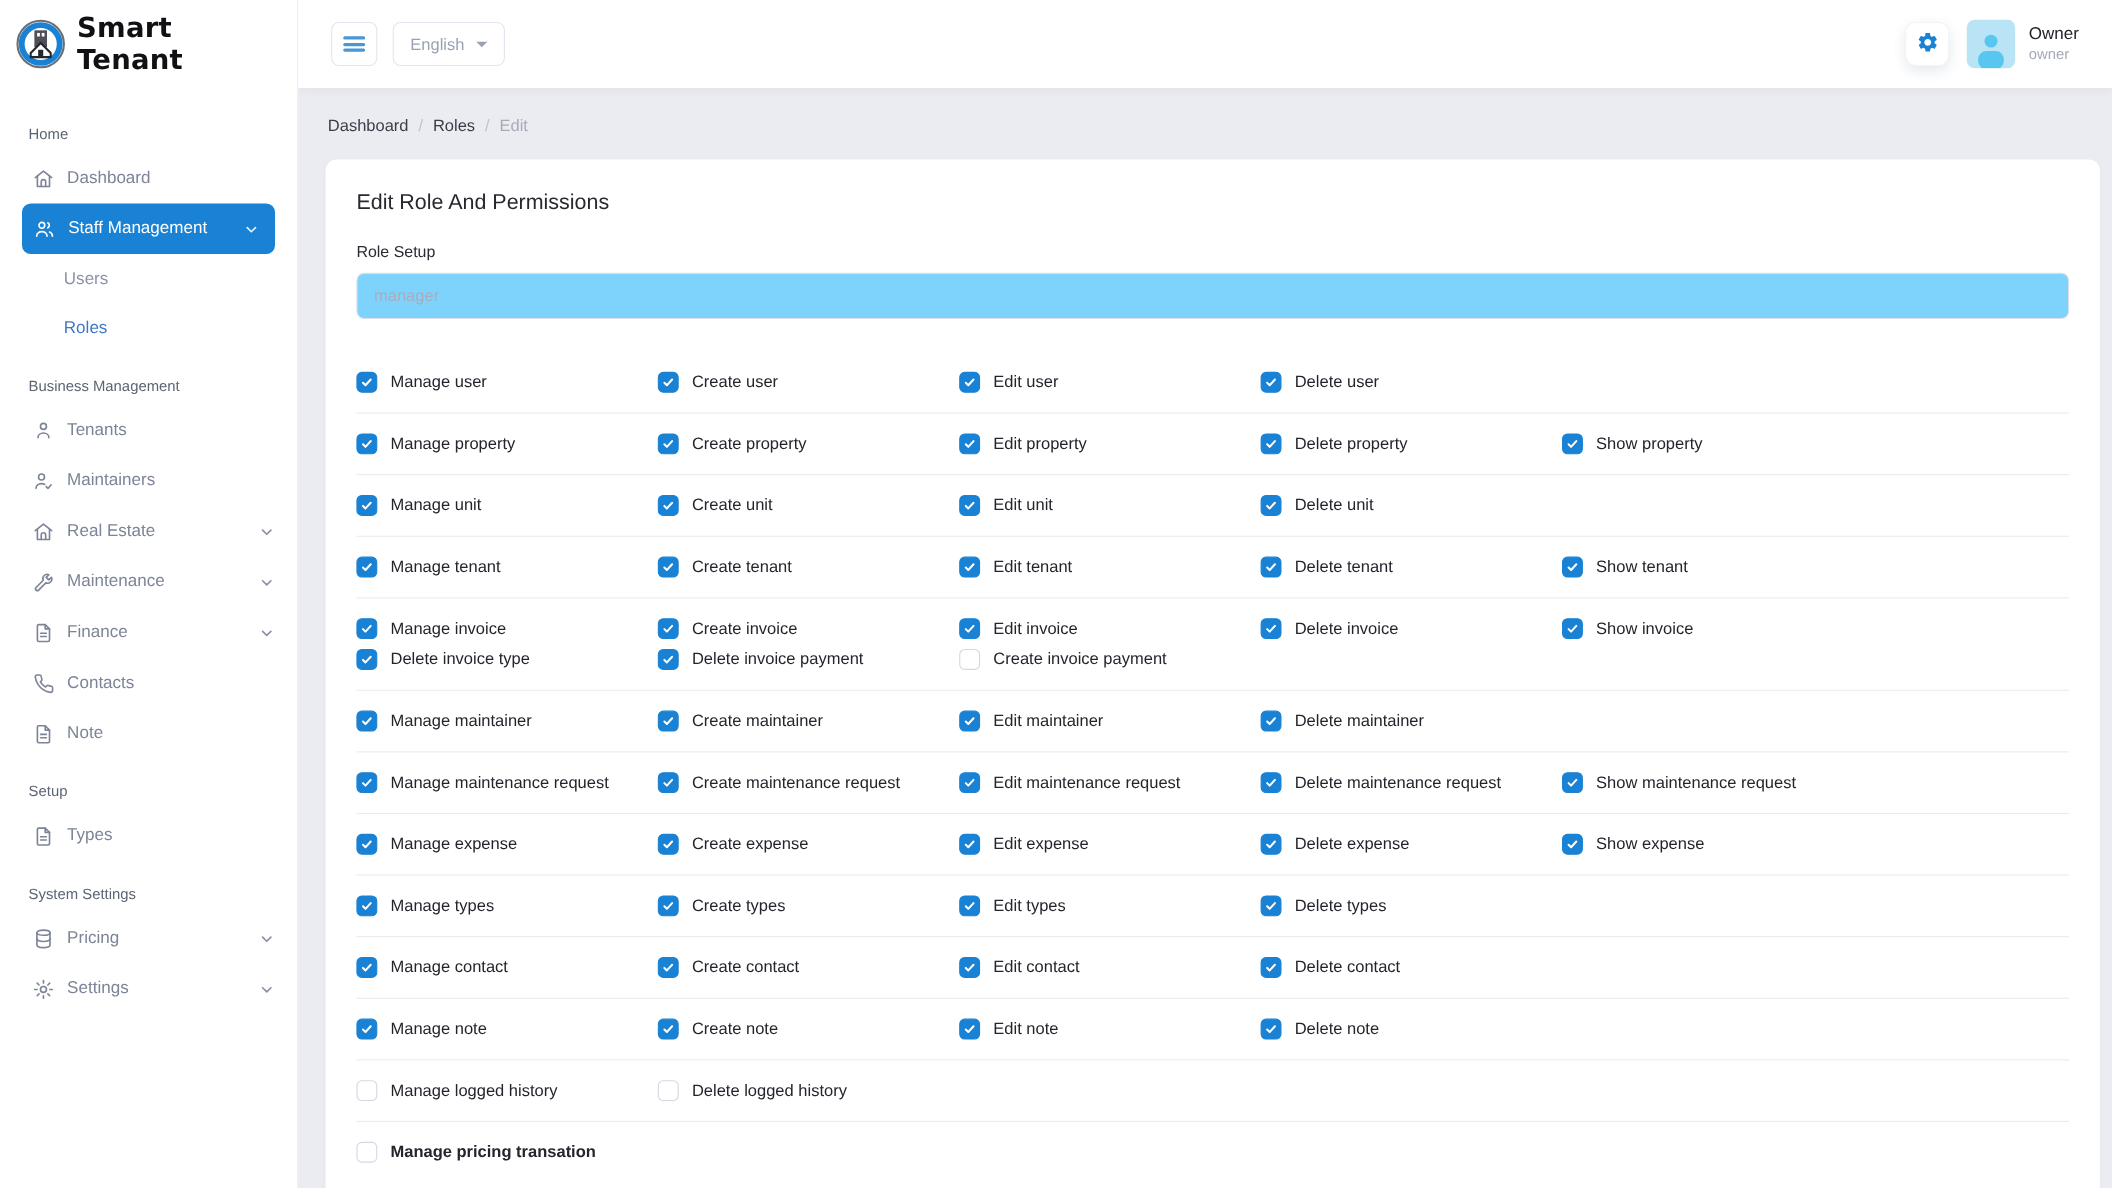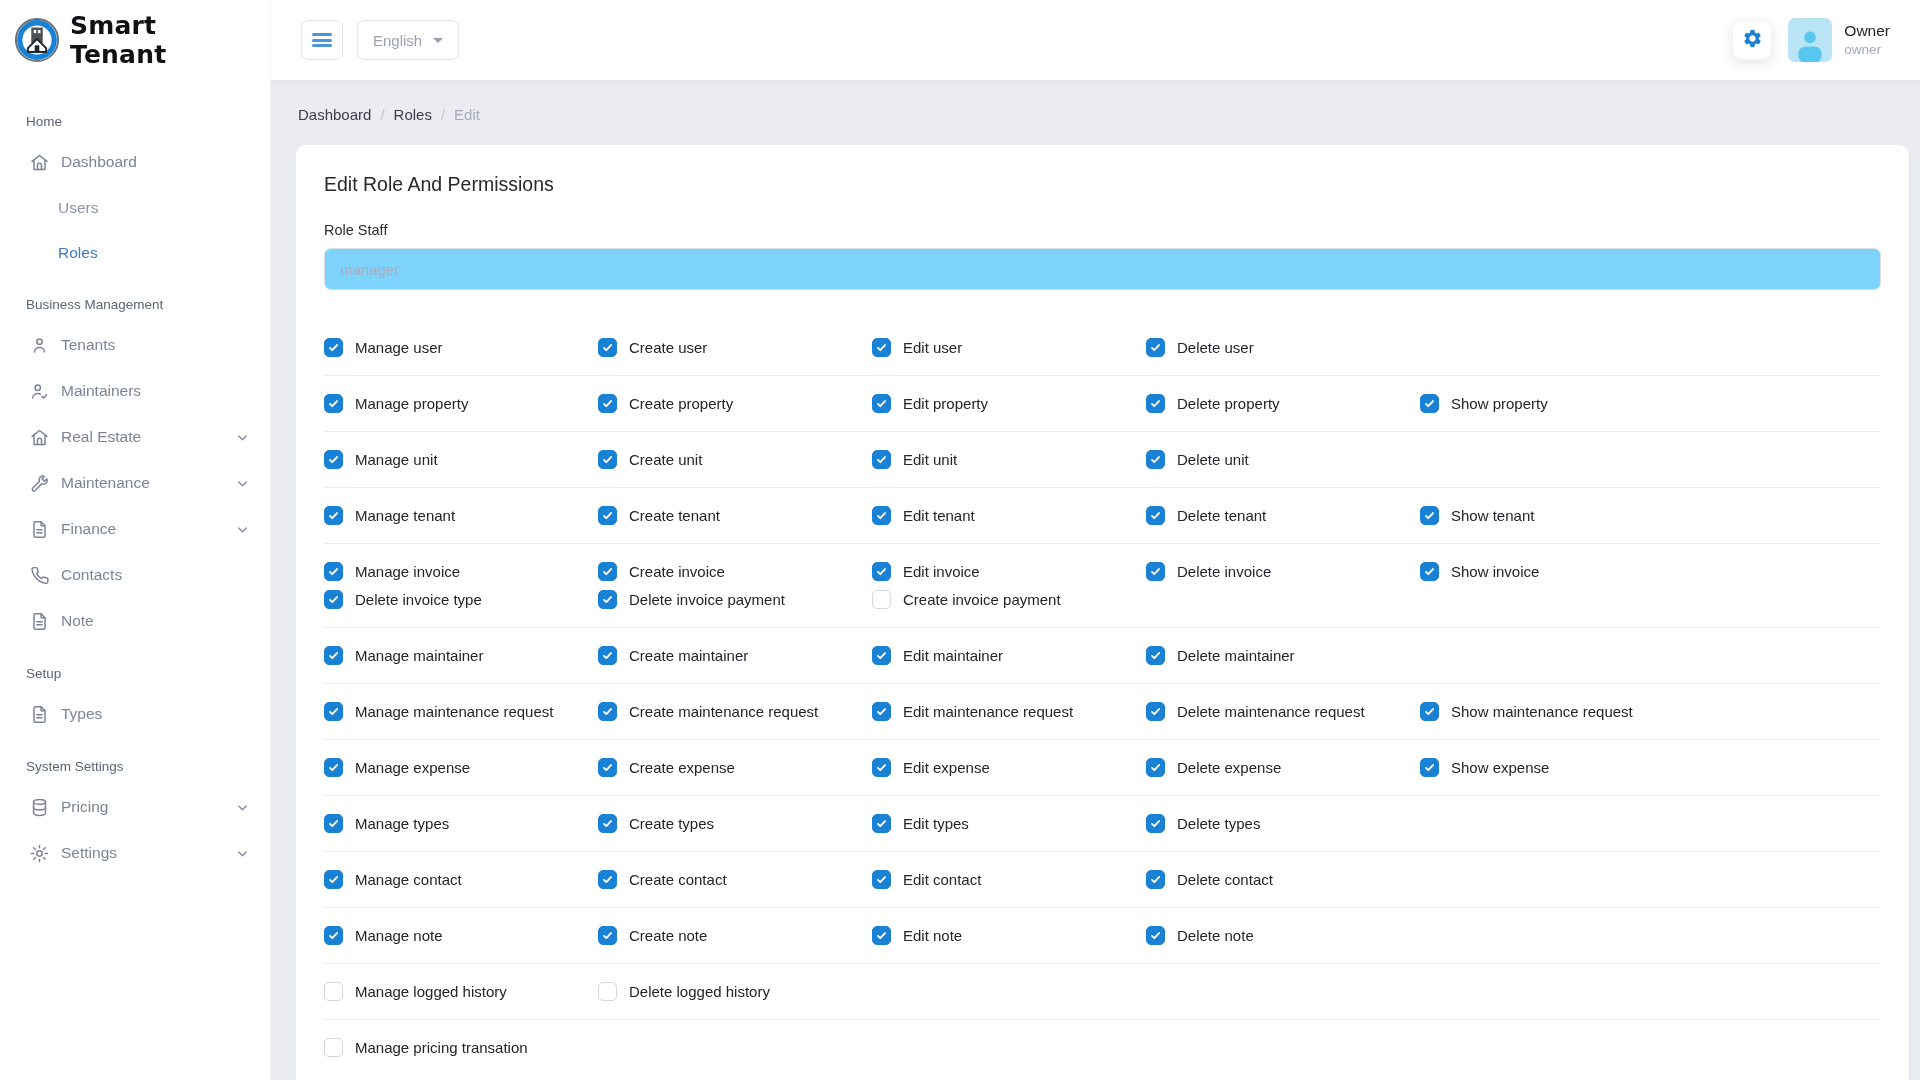--- a/index.html
+++ b/index.html
@@ -59,21 +59,21 @@
   .card{background:#fff;border-radius:10px;margin-top:22px;padding:28px;height:1200px;
     box-shadow:0 2px 4px rgba(76,87,125,.03);}
   .page-title{font-size:19.5px;font-weight:500;color:#27292f;margin:0 0 26px;}
   .field-label{font-size:14.5px;color:#2a2c33;display:block;margin-bottom:10px;}
   .role-input{width:100%;height:42px;border:1px solid #dcdfe8;border-radius:7px;
     padding:0 15px;font-size:15px;color:#3a3d49;outline:none;font-family:inherit;background:#7dd3fc;}
   .role-input::placeholder{color:#a8adbd;}
 
   .perm-grid{margin-top:30px;}
   .perm-row{display:flex;flex-wrap:wrap;row-gap:9px;padding:18px 0;border-bottom:1px solid #e9ebf1;}
-  .perm-row:last-child{border-bottom:none;}
+  .perm-row:last-child{border-bottom:none;font-weight:bold;}
   .perm-item{width:274px;display:flex;align-items:center;gap:12px;cursor:pointer;}
   .perm-label{font-size:15px;color:#23252c;}
   .cb{width:19px;height:19px;border-radius:5px;flex:none;display:flex;align-items:center;
     justify-content:center;background:#fff;border:1px solid #d3d8e2;}
   .cb.checked{background:var(--primary);border-color:var(--primary);}
   .cb svg{width:13px;height:13px;display:block;}
 </style>
 </head>
 <body>
 
@@ -97,20 +97,36 @@
       <div class="side-item">
         <span class="side-icon">
           <svg viewBox="0 0 24 24" fill="none" stroke="currentColor" stroke-width="1.7" stroke-linecap="round" stroke-linejoin="round">
             <path d="M3.5 10.8 12 4l8.5 6.8"></path>
             <path d="M5.7 9.3V20h12.6V9.3"></path>
             <path d="M9.7 20v-4.8a2.3 2.3 0 0 1 4.6 0V20"></path>
           </svg>
         </span>
         <span class="side-label">Dashboard</span>
       </div>
+      <div class="side-item active">
+        <span class="side-icon">
+          <svg viewBox="0 0 24 24" fill="none" stroke="currentColor" stroke-width="1.7" stroke-linecap="round" stroke-linejoin="round">
+            <circle cx="9.2" cy="7.8" r="3"></circle>
+            <path d="M3.8 19.2c0-2.9 2.4-4.8 5.4-4.8s5.4 1.9 5.4 4.8"></path>
+            <path d="M15.4 5.2a3 3 0 0 1 0 5.2"></path>
+            <path d="M17.2 14.8c1.9.7 3 2.3 3 4.4"></path>
+          </svg>
+        </span>
+        <span class="side-label">Staff Management</span>
+        <span class="side-chevron">
+          <svg viewBox="0 0 24 24" fill="none" stroke="currentColor" stroke-width="2.4" stroke-linecap="round" stroke-linejoin="round">
+            <path d="M6 9.5l6 6 6-6"></path>
+          </svg>
+        </span>
+      </div>
       <div class="side-subitem">Users</div>
       <div class="side-subitem active">Roles</div>
       <div class="side-section-title">Business Management</div>
       <div class="side-item">
         <span class="side-icon">
           <svg viewBox="0 0 24 24" fill="none" stroke="currentColor" stroke-width="1.7" stroke-linecap="round" stroke-linejoin="round">
             <circle cx="12" cy="7.6" r="3.1"></circle>
             <path d="M6.3 19.4c0-3 2.6-5 5.7-5s5.7 2 5.7 5"></path>
           </svg>
         </span>
@@ -272,21 +288,21 @@
   <div class="breadcrumb">
     <span class="bc-link">Dashboard</span>
     <span class="bc-sep">/</span>
     <span class="bc-link">Roles</span>
     <span class="bc-sep">/</span>
     <span class="bc-current">Edit</span>
   </div>
 
   <section class="card">
     <h1 class="page-title">Edit Role And Permissions</h1>
-    <label class="field-label">Role Staff</label>
+    <label class="field-label">Role Setup</label>
     <input class="role-input" type="text" placeholder="manager" style="">
     <div class="perm-grid">
         <div class="perm-row">
           <label class="perm-item">
             <span class="cb checked">
               <svg viewBox="0 0 24 24">
                 <path d="M5.5 12.8l4.2 4.2 8.8-9.6" fill="none" stroke="#fff" stroke-width="3.4" stroke-linecap="round" stroke-linejoin="round"></path>
               </svg>
             </span>
             <span class="perm-label">Manage user</span>

